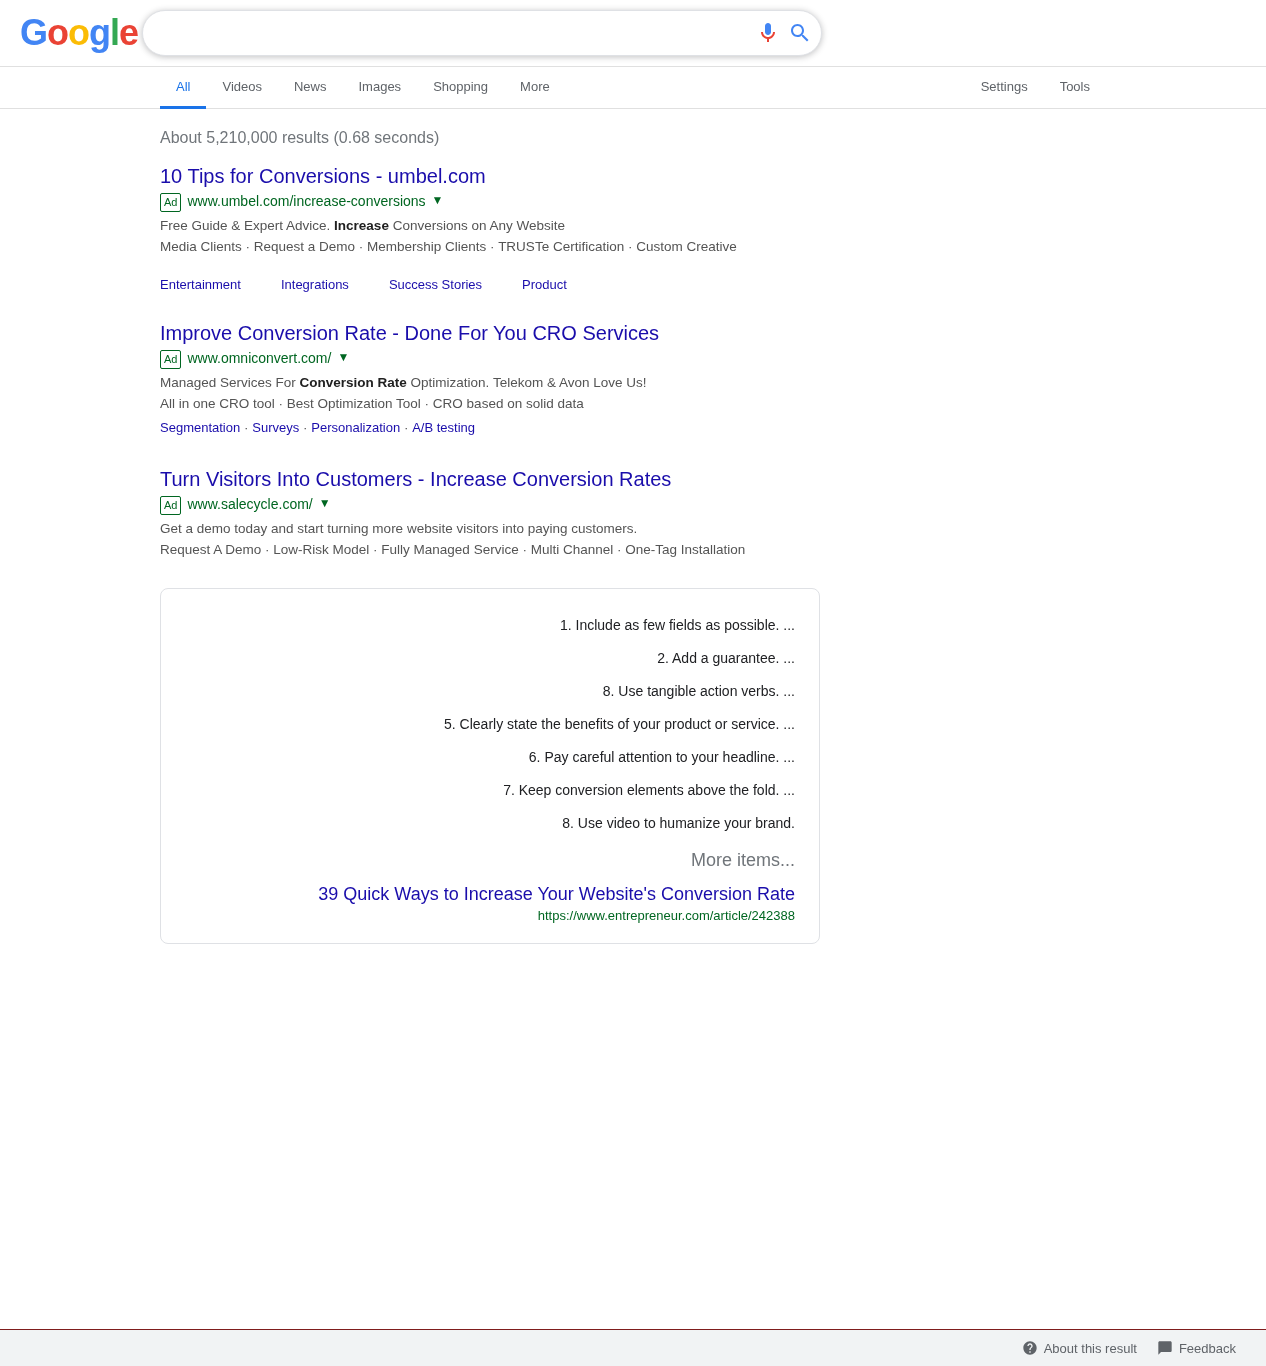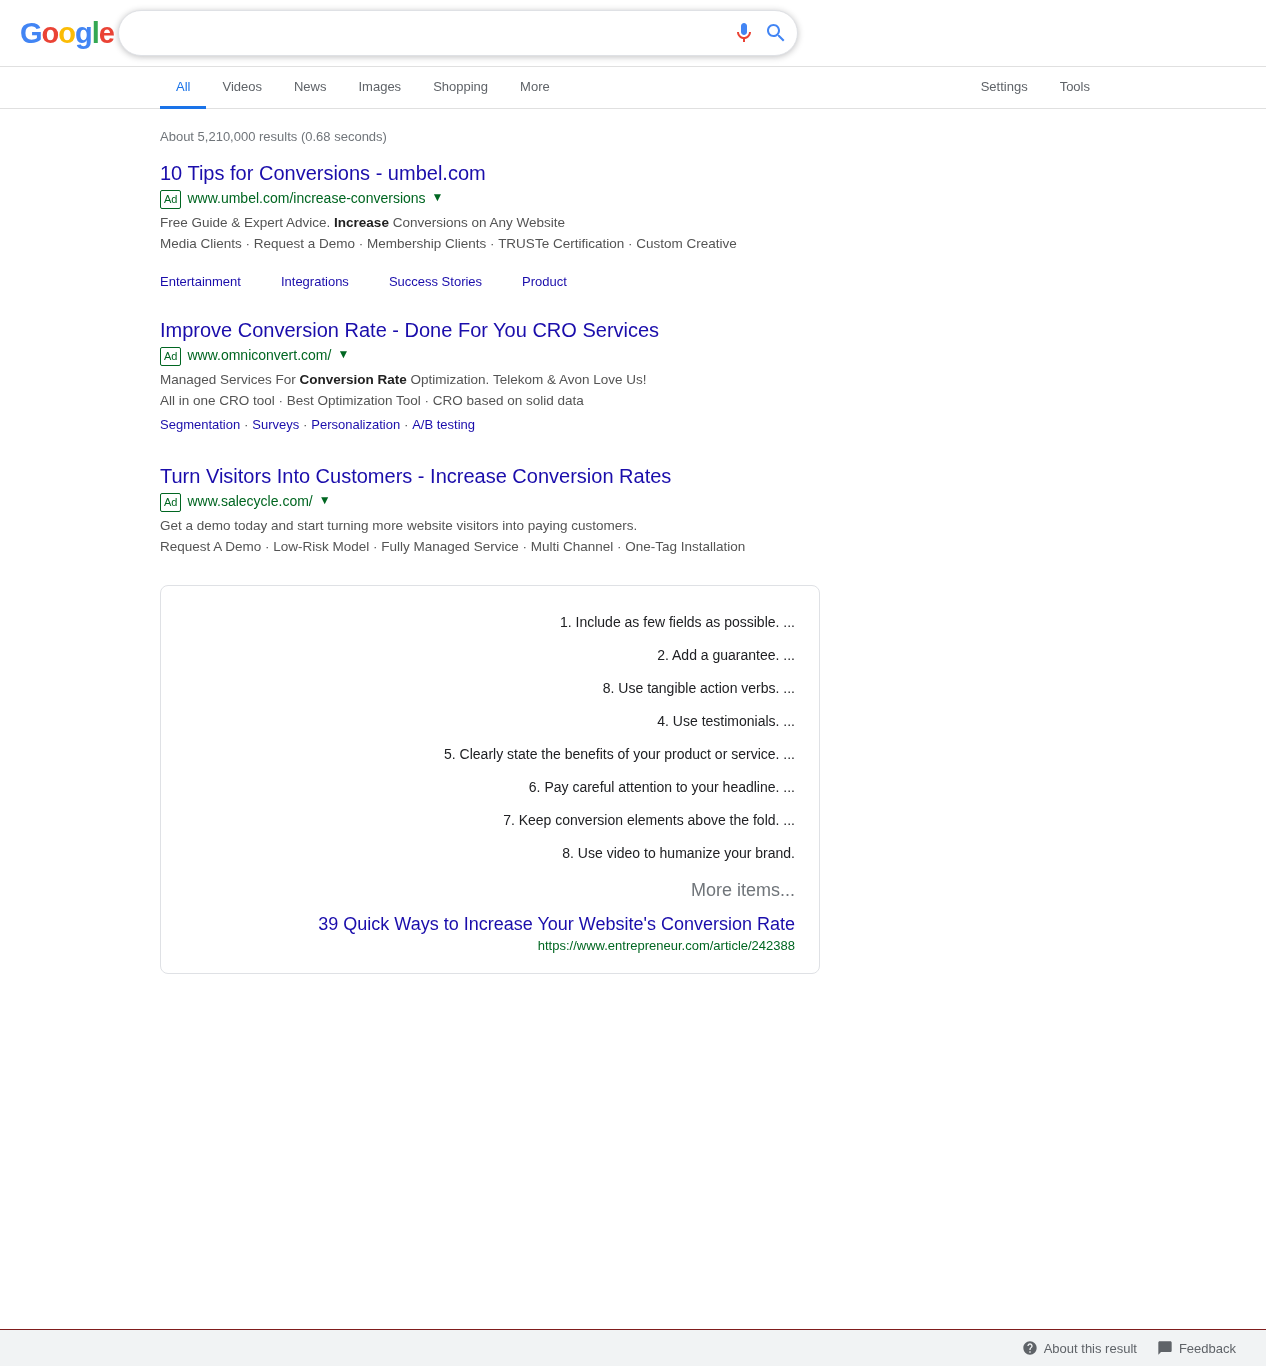--- a/index.html
+++ b/index.html
@@ -11,21 +11,21 @@
       align-items: center;
       padding: 10px 20px;
       border-bottom: 1px solid #e0e0e0;
       background: #fff;
       position: sticky;
       top: 0;
       z-index: 100;
     }
     .logo {
       margin-right: 4px;
-      font-size: 29px;
+      font-size: 36px;
       font-weight: bold;
       letter-spacing: -1px;
       flex-shrink: 0;
     }
     .logo-g { color: #4285F4; }
     .logo-o1 { color: #EA4335; }
     .logo-o2 { color: #FBBC05; }
     .logo-g2 { color: #4285F4; }
     .logo-l { color: #34A853; }
     .logo-e { color: #EA4335; }
@@ -95,21 +95,21 @@
       gap: 0;
     }
 
     
     .content {
       padding: 10px 160px 40px;
       max-width: 1260px;
     }
     .results-count {
       color: #70757a;
-      font-size: 13px;
+      font-size: 16px;
       padding: 10px 0 16px;
     }
 
     
     .ad-result {
       margin-bottom: 28px;
     }
     .result-title {
       font-size: 20px;
       color: #1a0dab;
@@ -303,21 +303,20 @@
     </div>
     <div class="result-desc">Get a demo today and start turning more website visitors into paying customers.</div>
     <div class="result-desc">Request A Demo · Low-Risk Model · Fully Managed Service · Multi Channel · One-Tag Installation</div>
   </div>
 
   <div class="featured-box">
     <ol class="featured-list">
       <li>1. Include as few fields as possible. ...</li>
       <li>2. Add a guarantee. ...</li>
       <li>8. Use tangible action verbs. ...</li>
-      <li>4. Use testimonials. ...</li>
       <li>5. Clearly state the benefits of your product or service. ...</li>
       <li>6. Pay careful attention to your headline. ...</li>
       <li>7. Keep conversion elements above the fold. ...</li>
       <li>8. Use video to humanize your brand.</li>
     </ol>
     <div class="more-items">More items...</div>
     <div class="organic-title">39 Quick Ways to Increase Your Website's Conversion Rate</div>
     <div class="organic-url">https://www.entrepreneur.com/article/242388</div>
   </div>
 </div>

